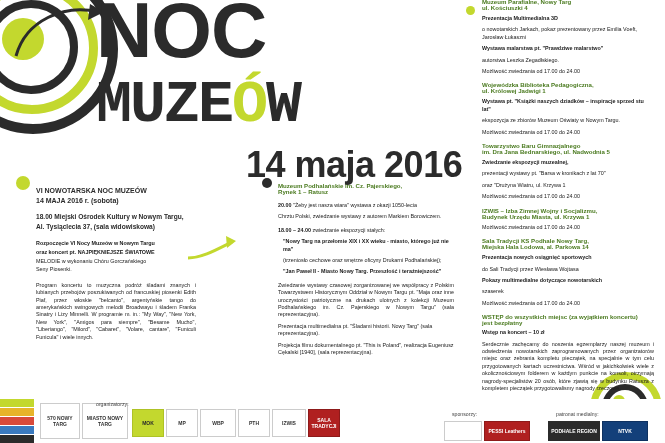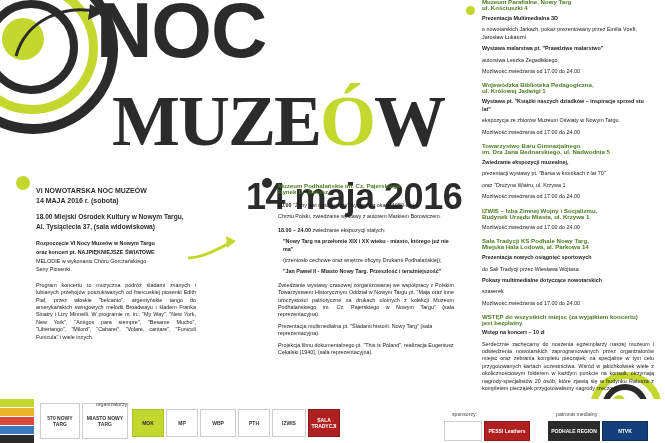--- a/index.html
+++ b/index.html
@@ -32,27 +32,27 @@
   .noc{
     font-family:"Liberation Sans", sans-serif;
     font-weight:bold;
     font-size:78px;
     letter-spacing:-1px;
     line-height:68px;
     color:#2b2b2b;
     margin:0;
   }
   .muzeow{
-    font-family:Liberation Serif, serif;
+    font-family:Liberation Mono, monospace;
     font-weight:bold;
-    font-size:72px;
+    font-size:60px;
     letter-spacing:-2px;
     line-height:82px;
     color:#2b2b2b;
-    margin:16px;
+    margin:0;
   }
   .muzeow .acc{color:#c3d82e;}
   .subtitle{
     font-size:13.5px;font-weight:bold;color:#2b2b2b;
     margin:2px 0 0 112px;
   }
   .dateline{
     font-size:36px;font-weight:bold;color:#2b2b2b;
     margin:-2px 0 0 150px;letter-spacing:-0.5px;
   }

